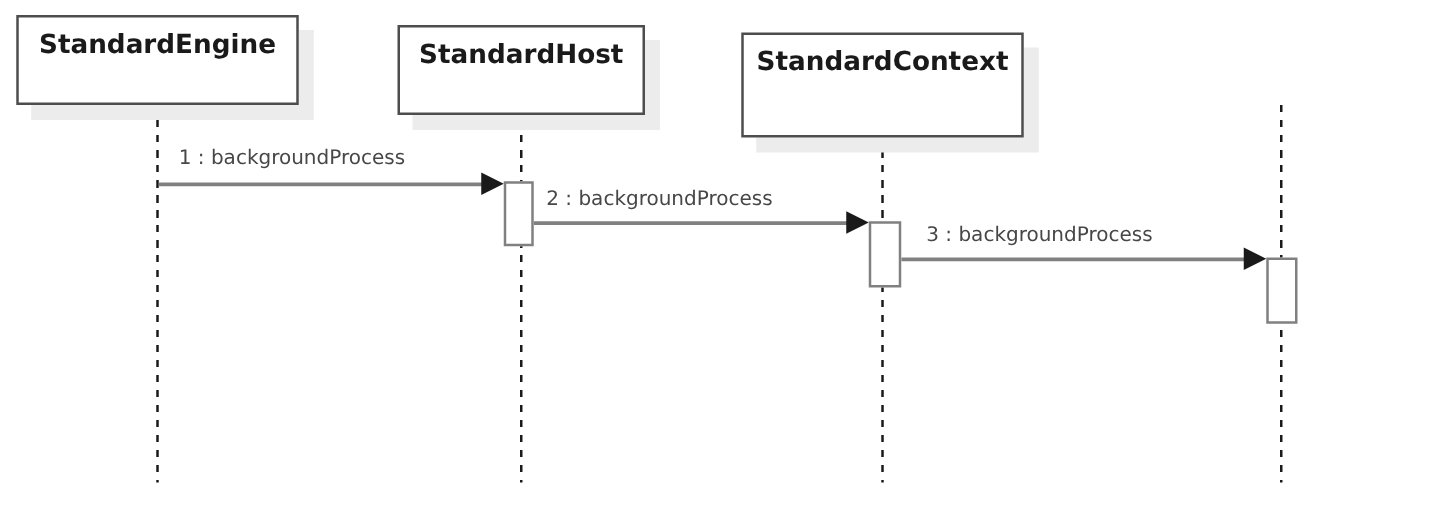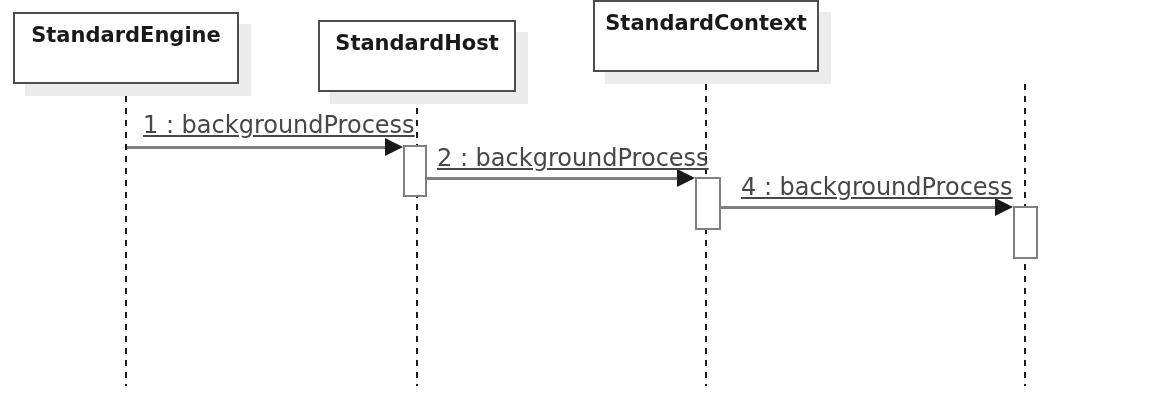--- a/index.html
+++ b/index.html
@@ -52,26 +52,25 @@
     position: absolute;
     width: 0;
     height: 0;
     border-top: 9px solid transparent;
     border-bottom: 9px solid transparent;
     border-left: 18px solid var(--arrowhead, #1a1a1a);
     z-index: 4;
   }
   .message-label {
     position: absolute;
-    font-size: 24px;
+    font-size: 16px;
     line-height: 23px;
     color: var(--message-text, #474747);
     white-space: nowrap;
     z-index: 4;
-    text-decoration: underline;
   }
   .activation-bar {
     position: absolute;
     box-sizing: border-box;
     background: var(--box-fill, #ffffff);
     border: 2px solid var(--message-line, #808080);
     z-index: 3;
   }
 </style>
 </head>
@@ -79,30 +78,30 @@
 
 <div class="canvas" id="diagram-canvas" style="--background: #ffffff; --box-fill: #ffffff; --box-border: #4d4d4d; --box-shadow: #ececec; --actor-text: #1a1a1a; --lifeline: #1a1a1a; --message-line: #808080; --arrowhead: #1a1a1a; --message-text: #474747;">
     <div class="actor-box" style="left: 13px; top: 12px; width: 226px; height: 72px;">
       <span class="actor-label">StandardEngine</span>
     </div>
     <div class="lifeline" style="left: 125px; top: 84px; height: 302px;"></div>
     <div class="actor-box" style="left: 318px; top: 20px; width: 198px; height: 72px;">
       <span class="actor-label">StandardHost</span>
     </div>
     <div class="lifeline" style="left: 416px; top: 84px; height: 302px;"></div>
-    <div class="actor-box" style="left: 593px; top: 0; width: 226px; height: 72px;">
+    <div class="actor-box" style="left: 593px; top: 26px; width: 226px; height: 84px;">
       <span class="actor-label">StandardContext</span>
     </div>
     <div class="lifeline" style="left: 705px; top: 84px; height: 302px;"></div>
     <div class="lifeline" style="left: 1024px; top: 84px; height: 302px;"></div>
     <div class="activation-bar" style="left: 403px; top: 145px; width: 24px; height: 52px;"></div>
     <div class="activation-bar" style="left: 695px; top: 177px; width: 26px; height: 53px;"></div>
     <div class="activation-bar" style="left: 1013px; top: 206px; width: 25px; height: 53px;"></div>
     <div class="message-line" style="left: 127px; top: 146px; width: 262px;"></div>
     <div class="arrowhead" style="left: 385px; top: 138px;"></div>
     <div class="message-label" style="left: 143px; top: 114px;">1 : backgroundProcess</div>
     <div class="message-line" style="left: 427px; top: 177px; width: 254px;"></div>
     <div class="arrowhead" style="left: 677px; top: 169px;"></div>
     <div class="message-label" style="left: 437px; top: 147px;">2 : backgroundProcess</div>
     <div class="message-line" style="left: 721px; top: 206px; width: 278px;"></div>
     <div class="arrowhead" style="left: 995px; top: 198px;"></div>
-    <div class="message-label" style="left: 741px; top: 176px;">4 : backgroundProcess</div>
+    <div class="message-label" style="left: 741px; top: 176px;">3 : backgroundProcess</div>
   </div>
 
 </body></html>

